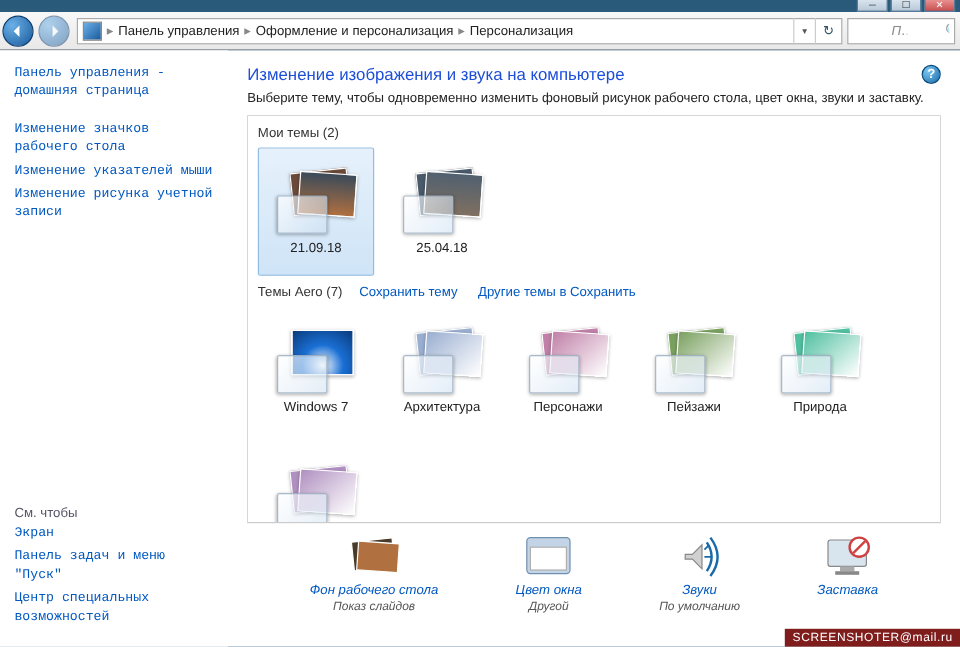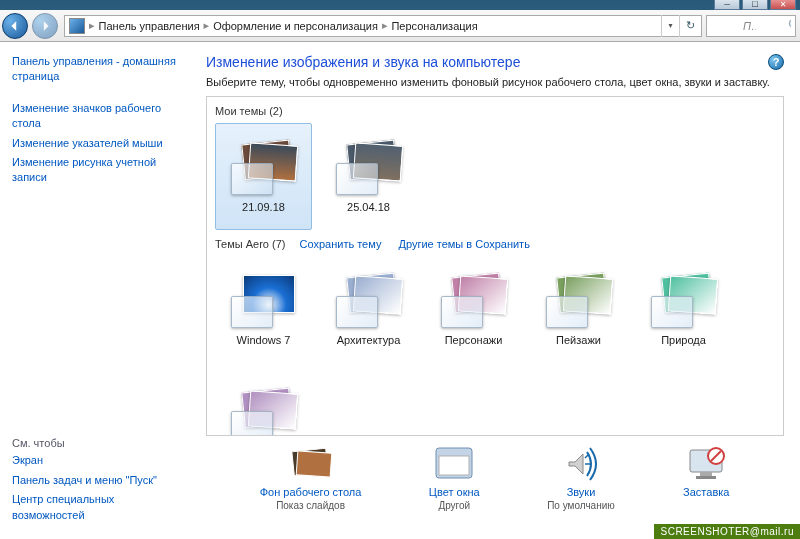--- a/index.html
+++ b/index.html
@@ -20,21 +20,21 @@
   .addrbar .sep { color: #888; }
   .addrbar .icon-small { width: 16px; height: 16px; background: linear-gradient(135deg,#6ab0e8,#1a5a9a); margin: 0 4px; border: 1px solid #888; }
   .addr-drop { width: 18px; height: 22px; border-left: 1px solid #ccc; display: flex; align-items: center; justify-content: center; font-size: 8px; color: #555; }
   .refresh-btn { width: 22px; height: 22px; display: flex; align-items: center; justify-content: center; border-left: 1px solid #ccc; color: #356; }
   .searchbox { width: 90px; height: 22px; background: #fff; border: 1px solid #aaa; margin-right: 4px; display: flex; align-items: center; font-size: 11px; font-style: italic; color: #888; padding: 0 4px; overflow: hidden; justify-content: space-between; }
   .searchbox span { white-space: nowrap; overflow: hidden; text-overflow: ellipsis; margin-left: 32px; }
   
   
   .main { display: flex; height: 497px; background: #fff; }
   .sidebar { width: 190px; background: #fff; padding: 8px 12px; font-size: 11px; position: relative; }
-  .sidebar a { display: block; color: #0058c0; text-decoration: none; margin: 4px 0; line-height: 1.4; cursor: pointer; }
+  .sidebar a { display: block; color: #0058c0; text-decoration: none; margin: 4px 0; line-height: 1.4; cursor: pointer; font-family: Liberation Mono, monospace; }
   .sidebar .seealso { position: absolute; bottom: 12px; left: 12px; right: 12px; }
   .sidebar .seealso .hdr { color: #556; margin-bottom: 4px; }
   
   .content { flex: 1; padding: 12px 16px 0 16px; position: relative; overflow: hidden; }
   .page-title { color: #1d4ed8; font-size: 14px; margin-bottom: 6px; }
   .page-sub { font-size: 11px; color: #222; margin-bottom: 8px; }
   .help-icon { position: absolute; top: 12px; right: 16px; width: 16px; height: 16px; border-radius: 50%; background: radial-gradient(circle at 30% 30%, #7bc6f0, #1a6aaa); color: #fff; display: flex; align-items: center; justify-content: center; font-size: 11px; font-weight: bold; border: 1px solid #0a4a7a; }
   
   .themes-box { border: 1px solid #ccc; background: #fff; height: 340px; overflow-y: auto; position: relative; padding: 4px 8px; }
   .sect-hdr { font-size: 11px; color: #333; margin: 4px 0 6px 0; display: flex; justify-content: flex-start; align-items: center; }
@@ -43,26 +43,26 @@
   .theme-row { display: flex; flex-wrap: wrap; gap: 8px; margin-bottom: 8px; }
   .theme { width: 97px; display: flex; flex-direction: column; align-items: center; font-size: 11px; color: #222; cursor: pointer; padding: 16px 0; border: 1px solid transparent; }
   .theme.selected { background: linear-gradient(180deg, #e6f1fb, #cfe4f7); border: 1px solid #91bde4; border-radius: 2px; }
   .theme .thumb { width: 70px; height: 55px; position: relative; margin-bottom: 6px; }
   .stack { position: absolute; width: 48px; height: 36px; border: 1px solid #fff; box-shadow: 0 1px 3px rgba(0,0,0,0.3); }
   .stack.s1 { top: 2px; left: 14px; transform: rotate(-6deg); }
   .stack.s2 { top: 4px; left: 20px; transform: rotate(4deg); }
   .glass { position: absolute; bottom: 0; left: 2px; width: 42px; height: 32px; background: linear-gradient(135deg, rgba(255,255,255,0.7), rgba(200,220,240,0.5)); border: 1px solid rgba(150,170,190,0.8); border-radius: 2px; box-shadow: 0 1px 3px rgba(0,0,0,0.3); }
   .theme .label { text-align: center; }
   
-  .bottom-row { display: flex; justify-content: space-around; padding: 10px 20px 0 20px; }
+  .bottom-row { display: flex; justify-content: space-around; padding: 10px 20px 0 20px; font-style: italic; }
   .bottom-item { display: flex; flex-direction: column; align-items: center; font-size: 11px; color: #0058c0; cursor: pointer; }
   .bottom-item .bicon { width: 48px; height: 36px; margin-bottom: 4px; }
   .bottom-item .sub { color: #555; font-size: 10px; margin-top: 2px; }
   
-  .watermark { position: absolute; bottom: 0; right: 0; background: #4d7c0f; color: #fff; font-size: 10px; padding: 2px 6px; letter-spacing: 0.5px; }
+  .watermark { position: absolute; bottom: 0; right: 0; background: #7f1d1d; color: #fff; font-size: 10px; padding: 2px 6px; letter-spacing: 0.5px; }
   
   
   .themes-box::-webkit-scrollbar { width: 16px; }
   .themes-box::-webkit-scrollbar-track { background: #f0f0f0; border-left: 1px solid #ddd; }
   .themes-box::-webkit-scrollbar-thumb { background: #c8c8c8; border: 1px solid #aaa; border-radius: 2px; }
 </style>
 </head>
 <body>
 
 <div class="titlebar">

